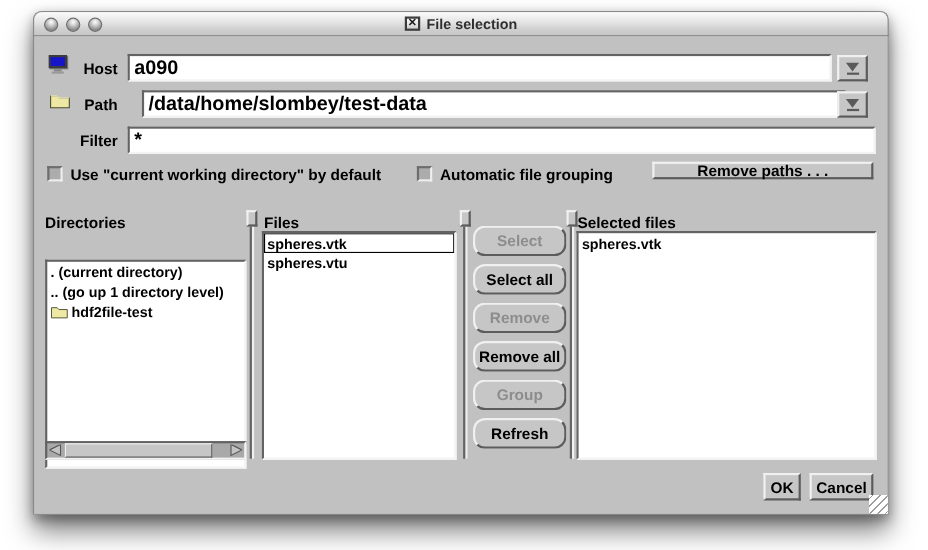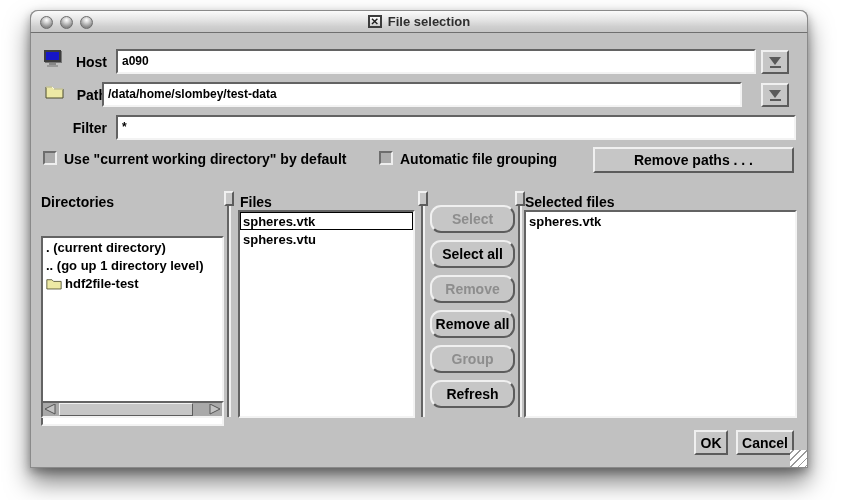--- a/index.html
+++ b/index.html
@@ -24,21 +24,21 @@
   .x11-icon { width:14px; height:13px; border:2px solid #3c3c3c; background:linear-gradient(#fdfdfd,#cfcfcf);
     display:flex; align-items:center; justify-content:center;
     font-size:10px; font-weight:bold; color:#1d1d1d; line-height:1; }
   
   .sunken { border-top:2px solid #636363; border-left:2px solid #636363;
     border-bottom:2px solid #f3f3f3; border-right:2px solid #f3f3f3; background:#fff; }
   .raised { border-top:2px solid #f0f0f0; border-left:2px solid #f0f0f0;
     border-bottom:2px solid #5c5c5c; border-right:2px solid #5c5c5c; background:#c6c6c6; }
   
   .fieldlabel { position:absolute; width:68px; text-align:right; font-size:14px; font-weight:bold; color:#000; }
-  .textfield { position:absolute; height:25px; font-size:12px; font-weight:bold; color:#000;
+  .textfield { position:absolute; height:25px; font-size:18px; font-weight:bold; color:#000;
     padding:2px 4px; line-height:17px; white-space:nowrap; overflow:hidden; }
   .combo-btn { position:absolute; width:28px; height:24px; display:flex; flex-direction:column;
     align-items:center; justify-content:center; gap:1px; cursor:default; }
   .combo-tri { width:0; height:0; border-left:6px solid transparent; border-right:6px solid transparent;
     border-top:8px solid #5a5a5a; }
   .combo-bar { width:11px; height:2px; background:#5a5a5a; }
   .row-icon { position:absolute; }
   
   .checkbox { position:absolute; width:14px; height:14px; background:#acacac;
     border-top:2px solid #6d6d6d; border-left:2px solid #6d6d6d;
@@ -106,34 +106,34 @@
   <div class="combo-btn raised" style="left:730px;top:40px;">
     <span class="combo-tri"></span>
     <span class="combo-bar"></span>
   </div>
 
   <svg class="row-icon" style="left:14px;top:74px;" width="19" height="15" viewBox="0 0 19 15">
     <path d="M1 3 L7 3 L9 5 L18 5 L18 14 L1 14 Z" fill="#ede9a5" stroke="#4d4d2e" stroke-width="1"></path>
     <path d="M1 3 L7 3 L9 5 L18 5" fill="none" stroke="#fffccf" stroke-width="1"></path>
   </svg>
   <div class="fieldlabel" style="left:8px;top:77px;">Path</div>
-  <div class="textfield sunken" style="left:71px;top:72px;width:640px;">/data/home/slombey/test-data</div>
+  <div class="textfield sunken" style="left:98px;top:72px;width:640px;">/data/home/slombey/test-data</div>
   <div class="combo-btn raised" style="left:730px;top:73px;">
     <span class="combo-tri"></span>
     <span class="combo-bar"></span>
   </div>
 
   <div class="fieldlabel" style="left:8px;top:110px;">Filter</div>
   <div class="textfield sunken" style="left:85px;top:105px;width:680px;">*</div>
 
   <div class="checkbox" style="left:12px;top:141px;"></div>
   <div class="chklabel" style="left:33px;top:141px;">Use "current working directory" by default</div>
   <div class="checkbox" style="left:348px;top:141px;"></div>
   <div class="chklabel" style="left:369px;top:141px;">Automatic file grouping</div>
-  <div class="motif-btn" style="left:562px;top:137px;width:201px;height:26px;">Remove paths . . .</div>
+  <div class="motif-btn" style="left:562px;top:137px;width:201px;height:16px;">Remove paths . . .</div>
 
   <div class="listheader" style="left:10px;top:184px;">Directories</div>
   <div class="listheader" style="left:209px;top:184px;">Files</div>
   <div class="listheader" style="left:494px;top:184px;">Selected files</div>
 
   <div class="listbox sunken" style="left:10px;top:200px;width:183px;height:190px;margin-top:26px;">
     <div class="listitem">
       <span>. (current directory)</span>
     </div>
     <div class="listitem">

